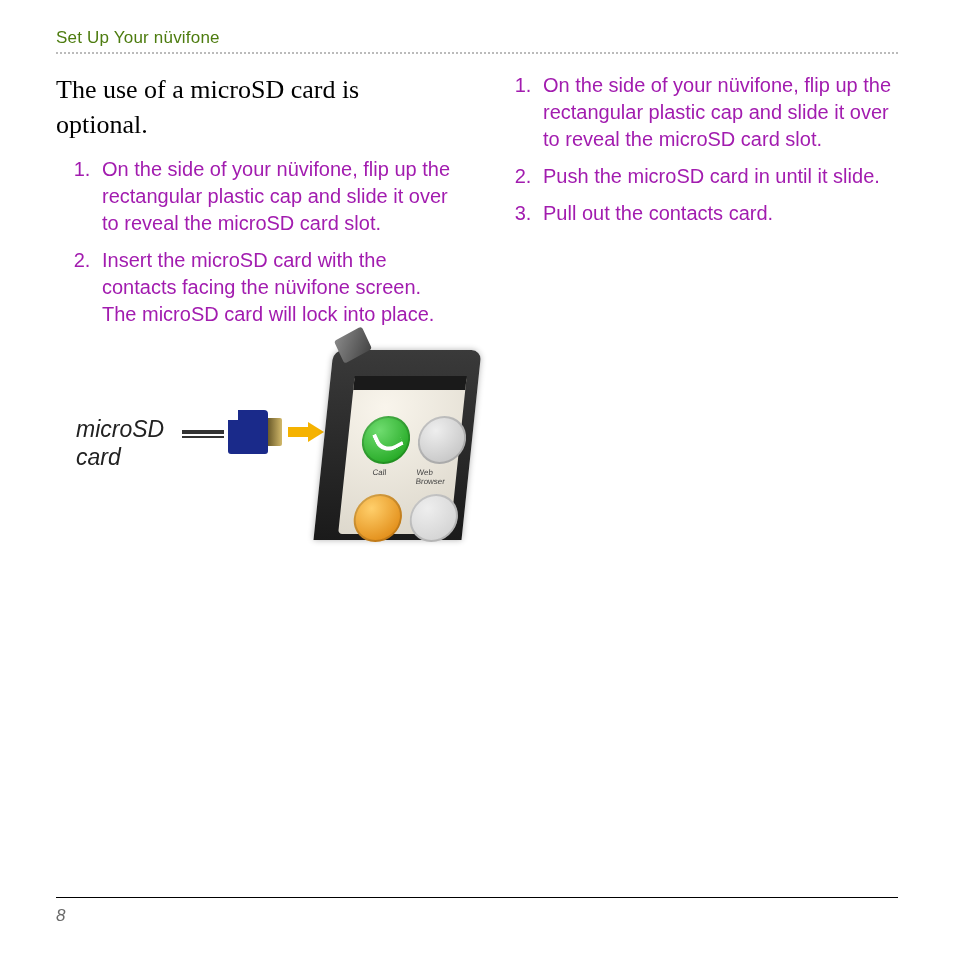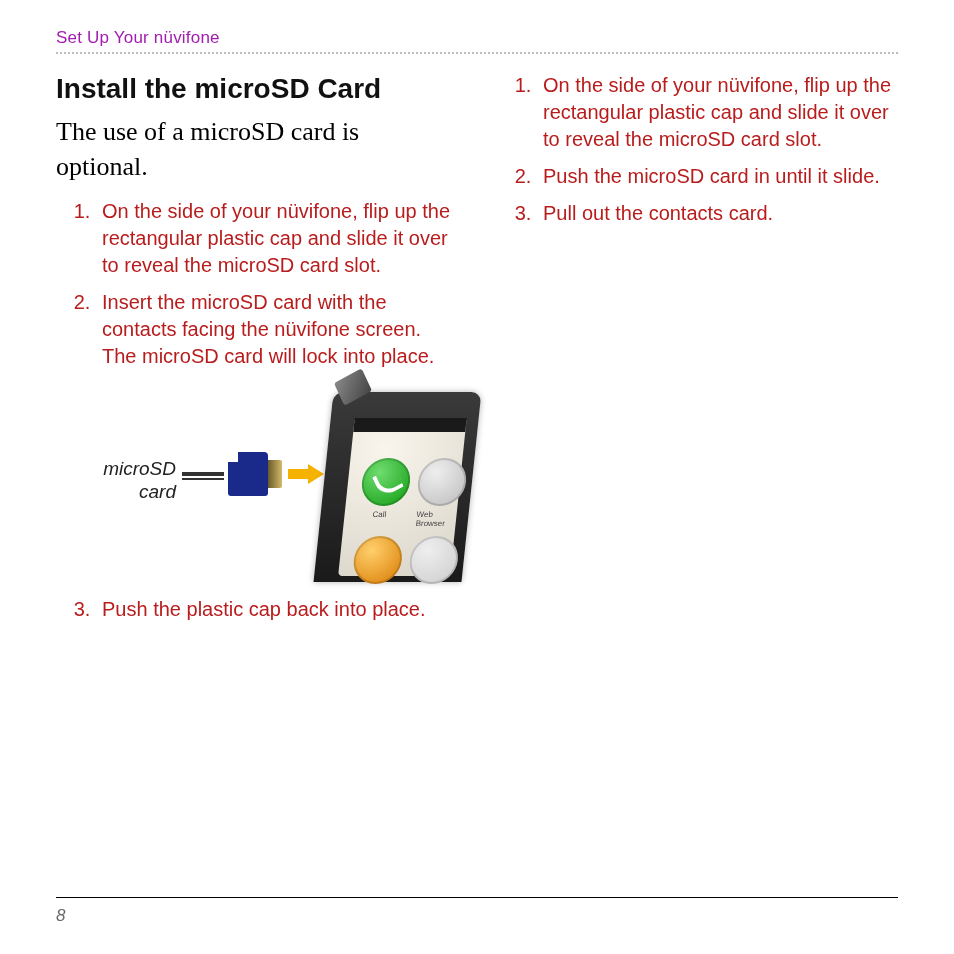--- a/index.html
+++ b/index.html
@@ -13,21 +13,21 @@
   }
   .page {
     box-sizing: border-box;
     width: 954px;
     height: 954px;
     padding: 28px 56px 20px 56px;
     position: relative;
   }
   .running-head {
     font-size: 17px;
-    color: #a21caf;
+    color: #4d7c0f;
     font-weight: 400;
     margin-bottom: 4px;
     letter-spacing: 0.2px;
   }
   .dotted {
     border: 0;
     border-top: 2px dotted #bbb;
     margin: 4px 0 18px 0;
   }
   .cols {
@@ -50,40 +50,39 @@
     line-height: 1.35;
     margin: 0 0 14px 0;
     color: #000000;
     font-weight: 400;
   }
   ol.steps {
     margin: 0 0 12px 0;
     padding-left: 40px;
     font-size: 20px;
     line-height: 1.35;
-    color: #b91c1c;
+    color: #a21caf;
   }
   ol.steps li {
     padding-left: 6px;
     margin-bottom: 10px;
   }
   .figure {
     position: relative;
     height: 200px;
     margin: 10px 0 14px 0;
   }
   .fig-label {
     position: absolute;
     left: 20px;
     top: 76px;
     width: 100px;
     font-style: italic;
-    font-size: 19px;
+    font-size: 23px;
     color: #222;
-    text-align: right;
     line-height: 1.2;
   }
   .leader {
     position: absolute;
     left: 126px;
     top: 90px;
     width: 42px;
     height: 4px;
     background: #333;
   }
@@ -239,21 +238,20 @@
 <body>
 
 <div class="page">
 
   <div class="running-head">Set Up Your nüvifone</div>
   <hr class="dotted">
 
   <div class="cols">
 
     <div class="col">
-      <h2 class="section">Install the microSD Card</h2>
       <p class="intro">The use of a microSD card is optional.</p>
 
       <ol class="steps">
         <li>On the side of your nüvifone, flip up the rectangular plastic cap and slide it over to reveal the microSD card slot.</li>
         <li>Insert the microSD card with the contacts facing the nüvifone screen. The microSD card will lock into place.</li>
       </ol>
 
       <div class="figure">
         <div class="fig-label">microSD card</div>
         <div class="leader"></div>
@@ -274,23 +272,20 @@
             <div class="app-icon call"></div>
             <div class="app-icon go"></div>
             <div class="app-label call-l">Call</div>
             <div class="app-label go-l">Web Browser</div>
             <div class="app-icon orange"></div>
             <div class="app-icon other"></div>
           </div>
         </div>
       </div>
 
-      <ol class="steps" start="3">
-        <li>Push the plastic cap back into place.</li>
-      </ol>
     </div>
 
     <div class="col">
       <ol class="steps">
         <li>On the side of your nüvifone, flip up the rectangular plastic cap and slide it over to reveal the microSD card slot.</li>
         <li>Push the microSD card in until it slide.</li>
         <li>Pull out the contacts card.</li>
       </ol>
     </div>
 

